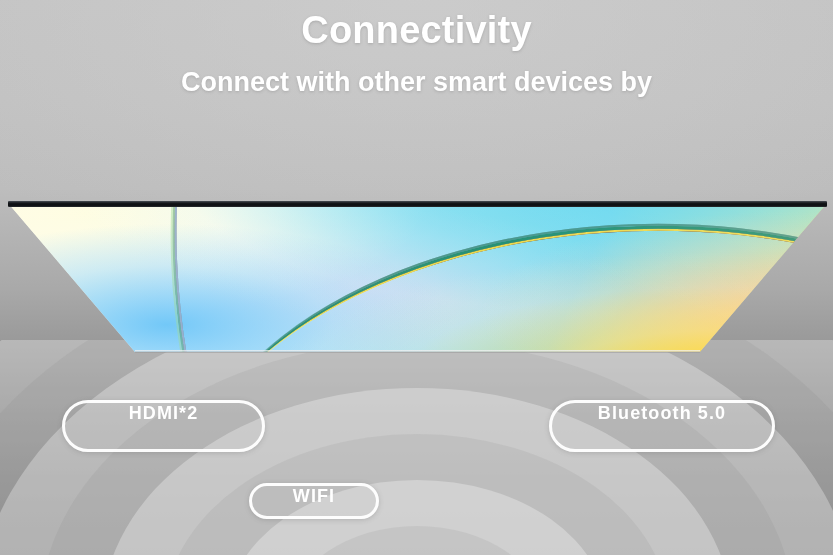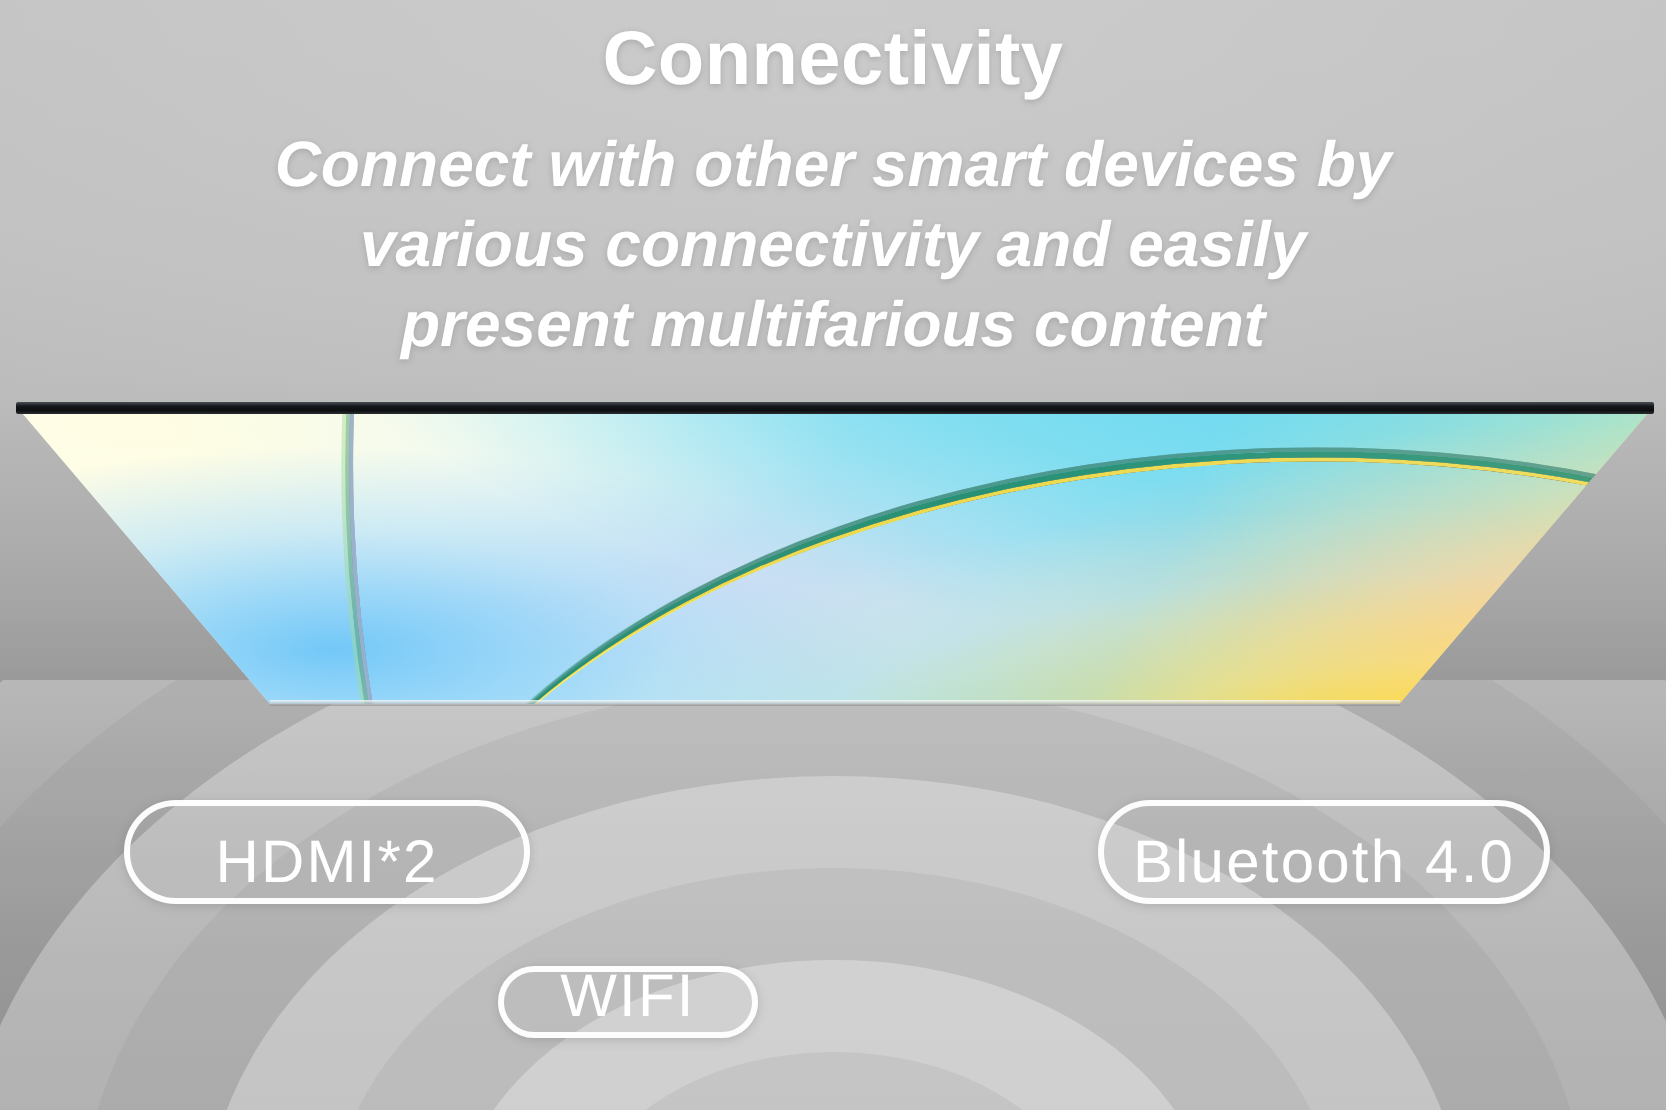--- a/index.html
+++ b/index.html
@@ -175,47 +175,46 @@
     padding-top: 8px;
     font-size: 38px;
     font-weight: 700;
     letter-spacing: 0.2px;
     line-height: 1.2;
     text-shadow: 0 1px 3px rgba(110,110,110,0.35);
   }
   .subtitle {
     margin: 8px auto 0;
     width: 620px;
-    font-size: 32px;
+    font-size: 27px;
     font-weight: 700;
     line-height: 40px;
     text-shadow: 0 1px 3px rgba(110,110,110,0.32);
-    font-style: italic;
   }
 
   
   .badges {
     position: absolute;
     left: 0;
     top: 0;
     width: 833px;
     height: 555px;
     z-index: 6;
     pointer-events: none;
   }
   .badge {
     position: absolute;
     display: flex;
-    align-items: flex-end;
+    align-items: flex-start;
     justify-content: center;
     border: 3px solid rgba(255,255,255,0.96);
     border-radius: 40px;
     color: #ffffff;
-    font-size: 30px;
-    font-weight: 400;
+    font-size: 18px;
+    font-weight: 700;
     letter-spacing: 1.1px;
     white-space: nowrap;
     box-shadow: 0 1px 5px rgba(90,90,90,0.25);
     pointer-events: auto;
     box-sizing: border-box;
   }
   .badge-hdmi      { left: 62px;  top: 400px; width: 203px; height: 52px; }
   .badge-bluetooth { left: 549px; top: 400px; width: 226px; height: 52px; }
   .badge-wifi      { left: 249px; top: 483px; width: 130px; height: 36px; }
   .badge-usb       { left: 416px; top: 483px; width: 148px; height: 52px; }
@@ -248,30 +247,29 @@
     <div class="tv-edge-left"></div>
     <div class="tv-edge-right"></div>
     <div class="tv-bezel-top"></div>
     <div class="tv-bezel-bottom"></div>
   </div>
 
   <div class="head">
     <h1 class="title">Connectivity</h1>
     <p class="subtitle">
       <span>Connect with other smart devices by</span><br>
-      <span>various connectivity and easily</span><br>
-      <span>present multifarious content</span>
+      <br>
     </p>
   </div>
 
   <div class="badges">
     <div class="badge badge-hdmi">
       <span>HDMI*2</span>
     </div>
     <div class="badge badge-bluetooth">
-      <span>Bluetooth 4.0</span>
+      <span>Bluetooth 5.0</span>
     </div>
     <div class="badge badge-wifi">
       <span>WIFI</span>
     </div>
   </div>
 
 </div>
 
 </body></html>

